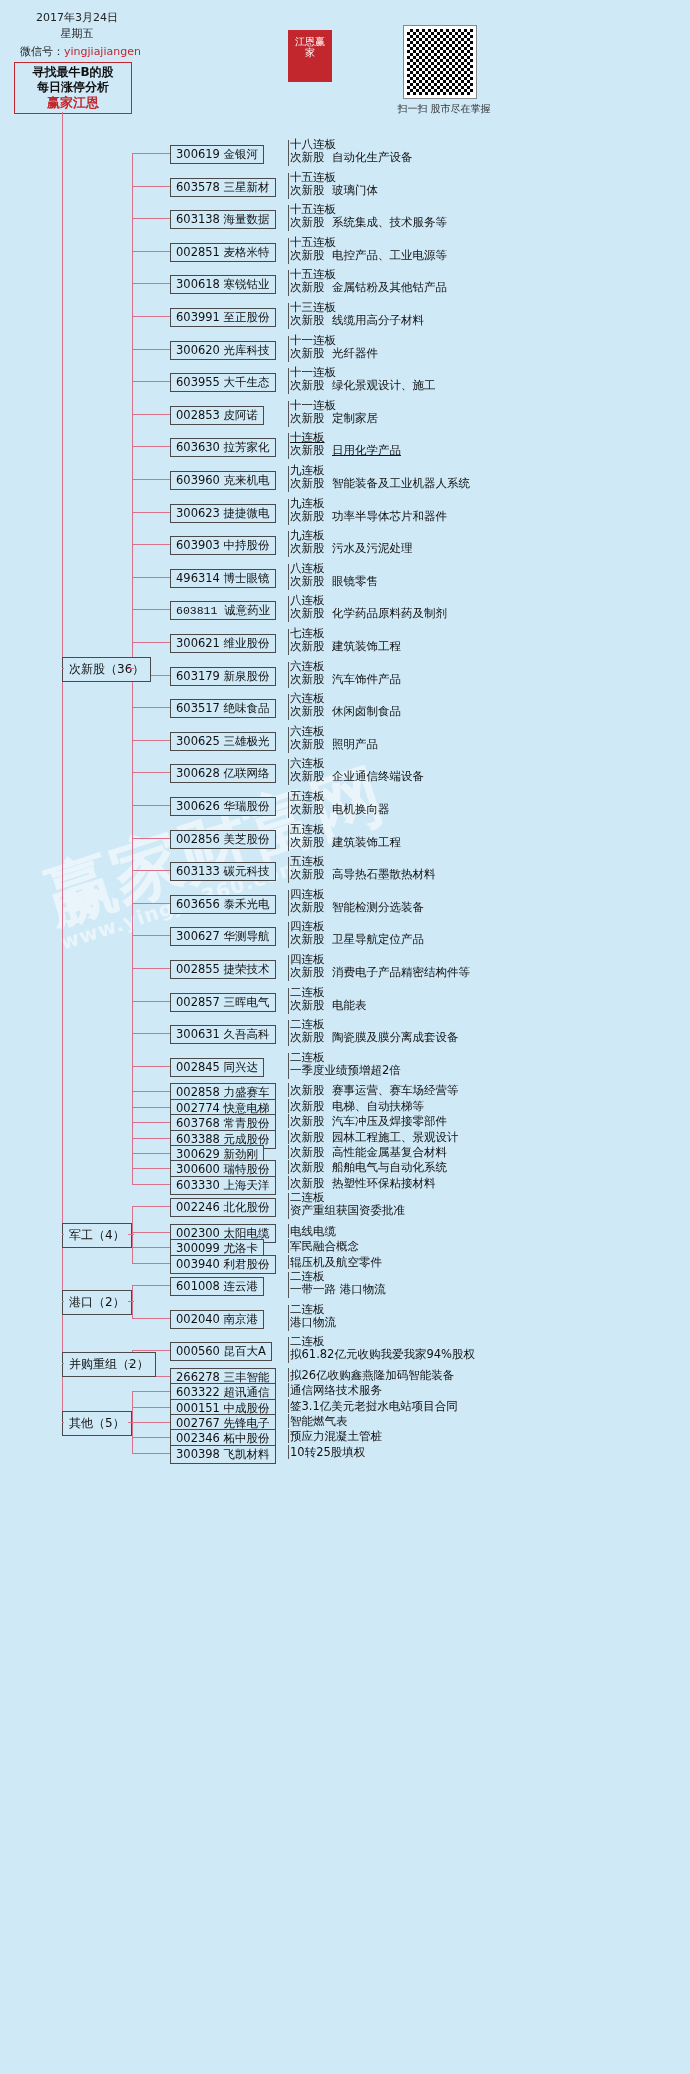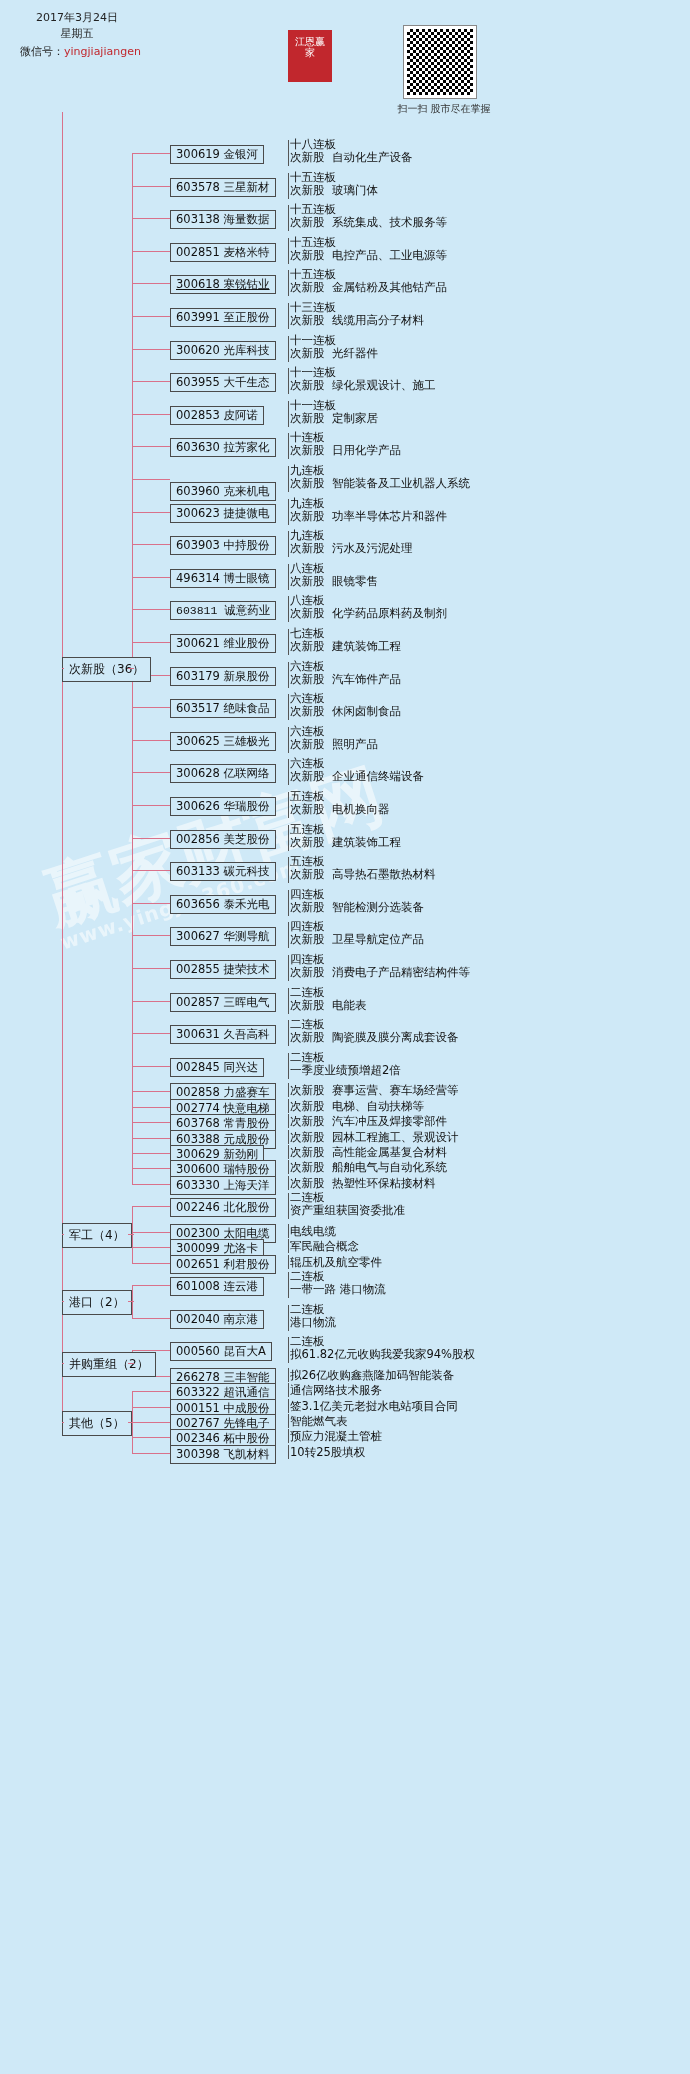--- a/index.html
+++ b/index.html
@@ -135,20 +135,25 @@
 </head>
 <body>
 
 <div class="header">
   <div class="date-block">
     <div>2017年3月24日</div>
     <div class="date-line2">星期五</div>
   </div>
   <div class="wechat-line">
     <span>微信号：</span><span class="wechat-id">yingjiajiangen</span>
+  </div>
+  <div class="title-box">
+    <div class="t1">寻找最牛B的股</div>
+    <div class="t2">每日涨停分析</div>
+    <div class="t3">赢家江恩</div>
   </div>
   <div class="seal">
     <span>江恩赢家</span>
   </div>
   <div class="qr"></div>
   <div class="qr-cap">扫一扫 股市尽在掌握</div>
 </div>
 
 <div class="watermark">
   <span>赢家财富网</span>
@@ -187,21 +192,21 @@
     <div class="row" style="top: 115.8px;">
       <div class="code-box" style="top: 7px;">002851  麦格米特</div>
       <div class="desc" style="top: 0px;">
         <span class="l1">十五连板</span>
         <span class="l2"><span class="tag">次新股</span><span>电控产品、工业电源等</span></span>
       </div>
       <div class="sep" style="top: 2px; height: 26px;"></div>
     </div>
     <div class="hline" style="left: 132px; width: 38px; top: 130.8px;"></div>
     <div class="row" style="top: 148.4px;">
-      <div class="code-box" style="top: 7px; text-decoration: underline;">300618  寒锐钴业</div>
+      <div class="code-box" style="top: 7px;">300618  寒锐钴业</div>
       <div class="desc" style="top: 0px;">
         <span class="l1">十五连板</span>
         <span class="l2"><span class="tag">次新股</span><span>金属钴粉及其他钴产品</span></span>
       </div>
       <div class="sep" style="top: 2px; height: 26px;"></div>
     </div>
     <div class="hline" style="left: 132px; width: 38px; top: 163.4px;"></div>
     <div class="row" style="top: 181px;">
       <div class="code-box" style="top: 7px;">603991  至正股份</div>
       <div class="desc" style="top: 0px;">
@@ -233,29 +238,29 @@
       <div class="code-box" style="top: 7px;">002853  皮阿诺</div>
       <div class="desc" style="top: 0px;">
         <span class="l1">十一连板</span>
         <span class="l2"><span class="tag">次新股</span><span>定制家居</span></span>
       </div>
       <div class="sep" style="top: 2px; height: 26px;"></div>
     </div>
     <div class="hline" style="left: 132px; width: 38px; top: 293.8px;"></div>
     <div class="row" style="top: 311.4px;">
       <div class="code-box" style="top: 7px;">603630  拉芳家化</div>
-      <div class="desc" style="top: 0px;">
+      <div class="desc" style="top: 0px; text-decoration: underline;">
         <span class="l1">十连板</span>
         <span class="l2"><span class="tag">次新股</span><span>日用化学产品</span></span>
       </div>
       <div class="sep" style="top: 2px; height: 26px;"></div>
     </div>
     <div class="hline" style="left: 132px; width: 38px; top: 326.4px;"></div>
     <div class="row" style="top: 344px;">
-      <div class="code-box" style="top: 18px;">603960  克来机电</div>
+      <div class="code-box" style="top: 7px;">603960  克来机电</div>
       <div class="desc" style="top: 0px;">
         <span class="l1">九连板</span>
         <span class="l2"><span class="tag">次新股</span><span>智能装备及工业机器人系统</span></span>
       </div>
       <div class="sep" style="top: 2px; height: 26px;"></div>
     </div>
     <div class="hline" style="left: 132px; width: 38px; top: 359px;"></div>
     <div class="row" style="top: 376.6px;">
       <div class="code-box" style="top: 7px;">300623  捷捷微电</div>
       <div class="desc" style="top: 0px;">
@@ -493,21 +498,21 @@
     <div class="hline" style="left: 132px; width: 38px; top: 1111.8px;"></div>
     <div class="row" style="top: 1119.2px;">
       <div class="code-box" style="top: 0px;">300099  尤洛卡</div>
       <div class="desc" style="top: 1px;">
         <span class="l2">军民融合概念</span>
       </div>
       <div class="sep" style="top: 0px; height: 14px;"></div>
     </div>
     <div class="hline" style="left: 132px; width: 38px; top: 1127.2px;"></div>
     <div class="row" style="top: 1134.6px;">
-      <div class="code-box" style="top: 0px;">002651  利君股份</div>
+      <div class="code-box" style="top: 0px;">003940  利君股份</div>
       <div class="desc" style="top: 1px;">
         <span class="l2">辊压机及航空零件</span>
       </div>
       <div class="sep" style="top: 0px; height: 14px;"></div>
     </div>
     <div class="hline" style="left: 132px; width: 38px; top: 1142.6px;"></div>
     <div class="row" style="top: 1150px;">
       <div class="code-box" style="top: 7px;">601008  连云港</div>
       <div class="desc" style="top: 0px;">
         <span class="l1">二连板</span>

